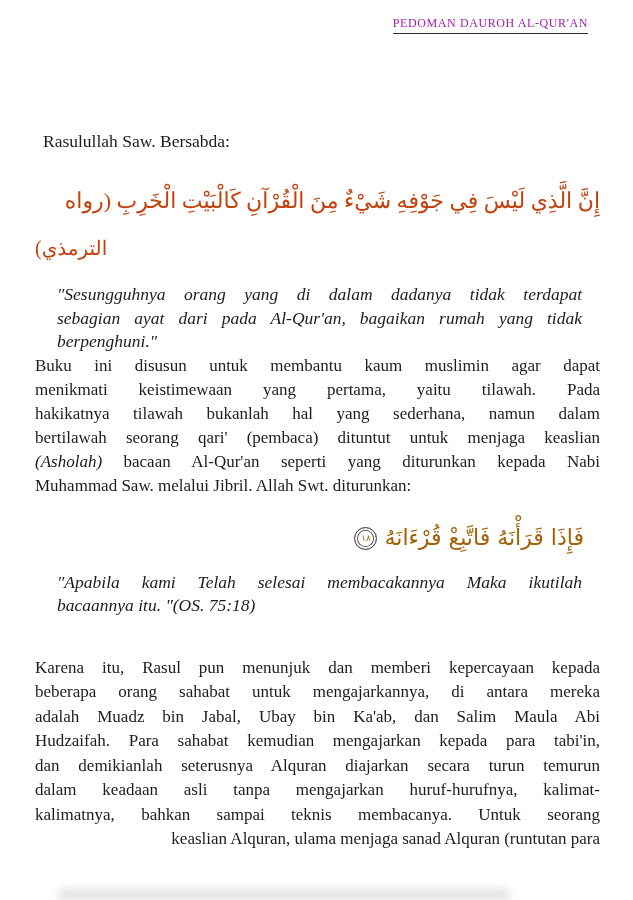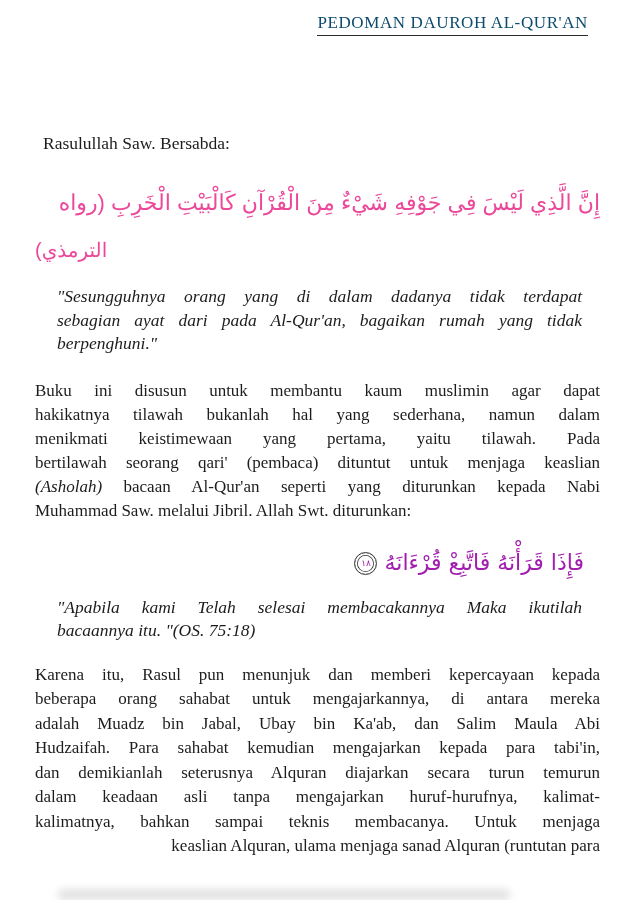--- a/index.html
+++ b/index.html
@@ -11,49 +11,49 @@
     overflow:hidden;
     font-family:"Liberation Serif", serif;
     color:#1c1c1c;
     box-sizing:border-box;
   }
   .content { padding:0 33px 0 35px; }
 
   .header-row { padding-top:13px; text-align:right; }
   .header-title {
     display:inline-block;
-    font-size:17px;
+    font-size:12px;
     letter-spacing:0.6px;
-    color:#0c4a6e;
+    color:#a21caf;
     border-bottom:1.2px solid #2a2a2a;
     padding-bottom:2px;
     margin-right:12px;
   }
 
   .lead { margin-top:95px; margin-left:8px; font-size:17.5px; line-height:24px; }
 
-  .arabic { direction:rtl; font-family:Liberation Sans, sans-serif; color:#ec4899; }
+  .arabic { direction:rtl; font-family:Liberation Serif, serif; color:#c2410c; }
   .arabic-l1 { margin-top:22px; font-size:22px; line-height:52px; text-align:right; white-space:nowrap; }
   .arabic-l2 { margin-top:6px; font-size:20px; line-height:30px; text-align:left; padding-right:28px; }
 
   .quote { font-style:italic; font-size:17.5px; line-height:23.5px; padding-left:22px; padding-right:18px; }
   .quote1 { margin-top:20px; }
   .quote2 { margin-top:11px; }
 
   .para { font-size:17px; line-height:24px; }
-  .para1 { margin-top:23px; }
-  .para2 { margin-top:20px; }
+  .para1 { }
+  .para2 { margin-top:38px; }
   .para2 .tl { line-height:24.5px;text-align:right; }
 
   
   .jl { text-align:justify; text-align-last:justify; }
   .ll { text-align:left; }
 
   .ayah-row { margin-top:18px; direction:rtl; text-align:right; padding-right:16px;
-              font-family:"DejaVu Sans", sans-serif; font-size:22px; line-height:44px; color:#a21caf; }
+              font-family:"DejaVu Sans", sans-serif; font-size:22px; line-height:44px; color:#a16207; }
   .verse-circle {
     display:inline-block; width:21px; height:21px;
     border:1.3px solid #3a3a3a; border-radius:50%;
     font-size:9px; line-height:21px; text-align:center;
     vertical-align:middle; margin:0 7px;
     box-shadow: inset 0 0 0 2px #fff, inset 0 0 0 2.8px #3a3a3a;
   }
 
   .scan-smudge {
     position:absolute; left:58px; bottom:1px;
@@ -78,22 +78,22 @@
     <div class="arabic arabic-l2">الترمذي)</div>
 
     <div class="quote quote1">
       <div class="jl">"Sesungguhnya orang yang di dalam dadanya tidak terdapat</div>
       <div class="jl">sebagian ayat dari pada Al-Qur'an, bagaikan rumah yang tidak</div>
       <div class="ll">berpenghuni."</div>
     </div>
 
     <div class="para para1">
       <div class="jl tl">Buku ini disusun untuk membantu kaum muslimin agar dapat</div>
+      <div class="jl tl">menikmati keistimewaan yang pertama, yaitu tilawah. Pada</div>
       <div class="jl tl">hakikatnya tilawah bukanlah hal yang sederhana, namun dalam</div>
-      <div class="jl tl">menikmati keistimewaan yang pertama, yaitu tilawah. Pada</div>
       <div class="jl tl">bertilawah seorang qari' (pembaca) dituntut untuk menjaga keaslian</div>
       <div class="jl tl"><em>(Asholah)</em><span> bacaan Al-Qur'an seperti yang diturunkan kepada Nabi</span></div>
       <div class="ll tl">Muhammad Saw. melalui Jibril. Allah Swt. diturunkan:</div>
     </div>
 
     <div class="ayah-row">
       <span>فَإِذَا قَرَأْنَهُ فَاتَّبِعْ قُرْءَانَهُ</span><span class="verse-circle">١٨</span>
     </div>
 
     <div class="quote quote2">
@@ -101,20 +101,20 @@
       <div class="ll">bacaannya itu. "(OS. 75:18)</div>
     </div>
 
     <div class="para para2">
       <div class="jl tl">Karena itu, Rasul pun menunjuk dan memberi kepercayaan kepada</div>
       <div class="jl tl">beberapa orang sahabat untuk mengajarkannya, di antara mereka</div>
       <div class="jl tl">adalah Muadz bin Jabal, Ubay bin Ka'ab, dan Salim Maula Abi</div>
       <div class="jl tl">Hudzaifah. Para sahabat kemudian mengajarkan kepada para tabi'in,</div>
       <div class="jl tl">dan demikianlah seterusnya Alquran diajarkan secara turun temurun</div>
       <div class="jl tl">dalam keadaan asli tanpa mengajarkan huruf-hurufnya, kalimat-</div>
-      <div class="jl tl">kalimatnya, bahkan sampai teknis membacanya. Untuk menjaga</div>
+      <div class="jl tl">kalimatnya, bahkan sampai teknis membacanya. Untuk seorang</div>
       <div class="ll tl">keaslian Alquran, ulama menjaga sanad Alquran (runtutan para</div>
     </div>
 
   </div>
 
   <div class="scan-smudge"></div>
 </div>
 
 </body></html>

